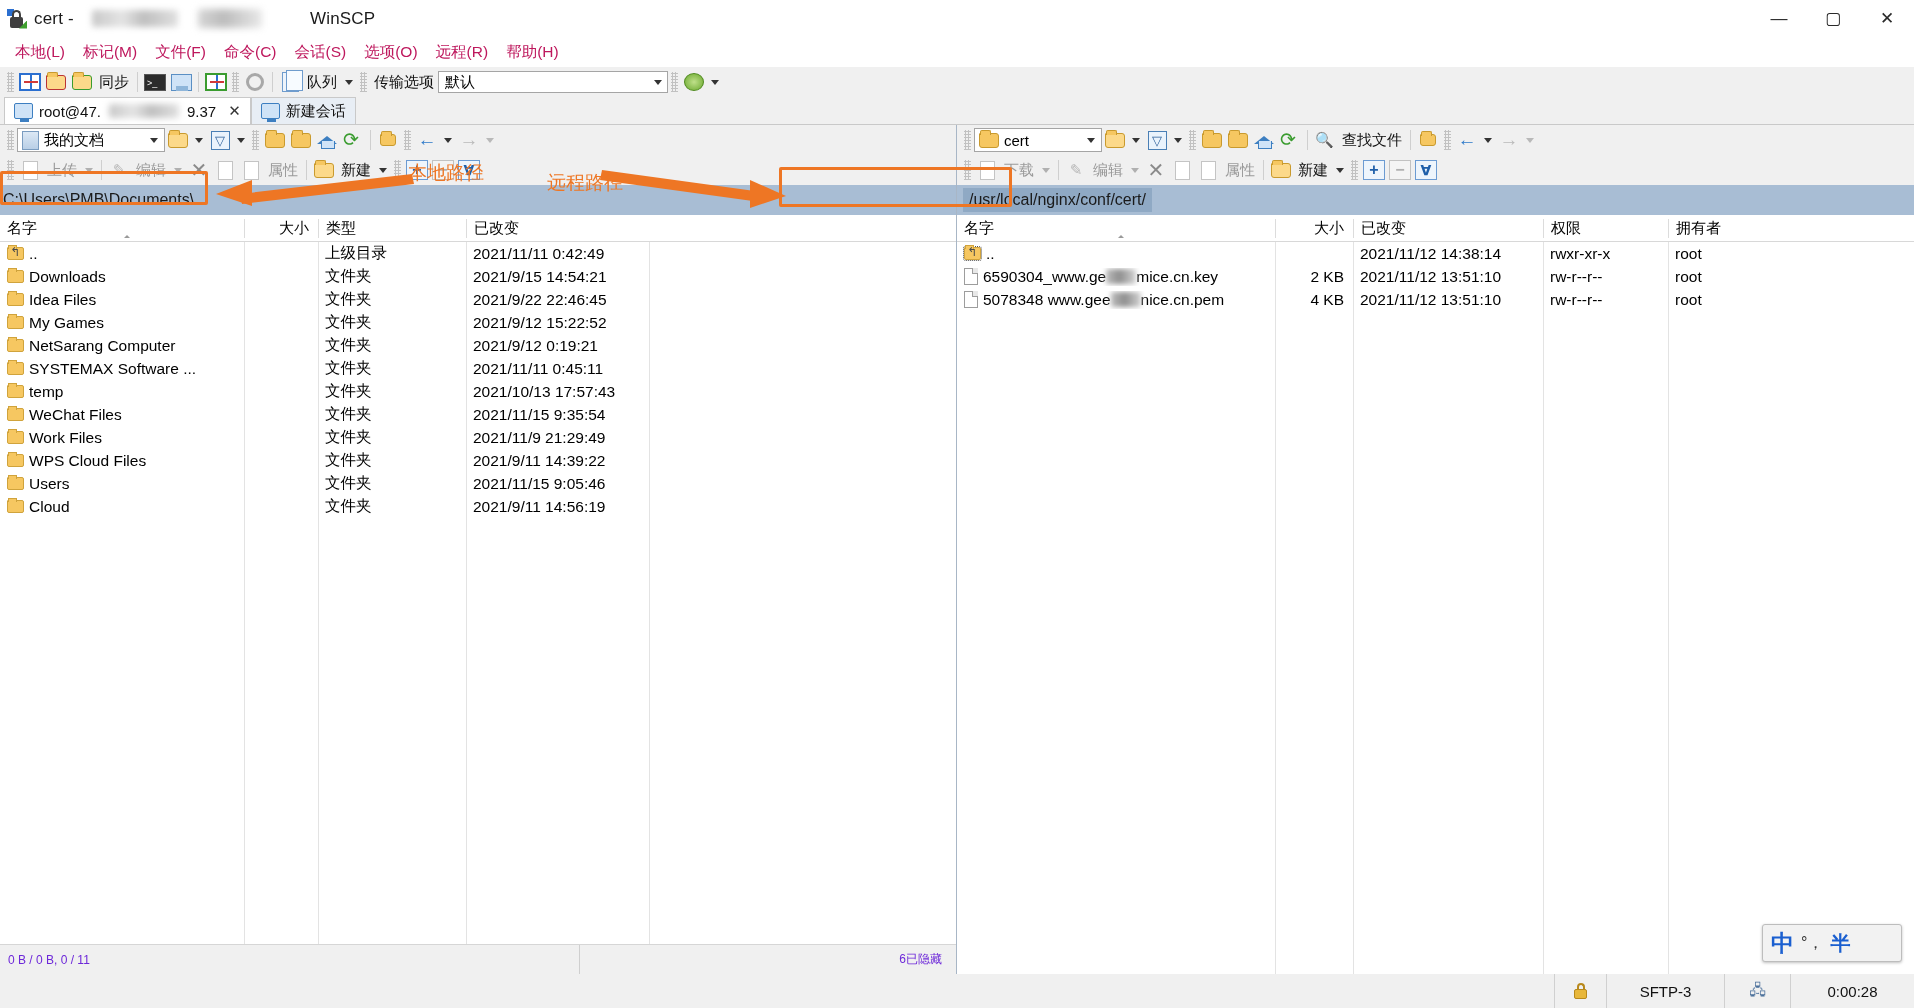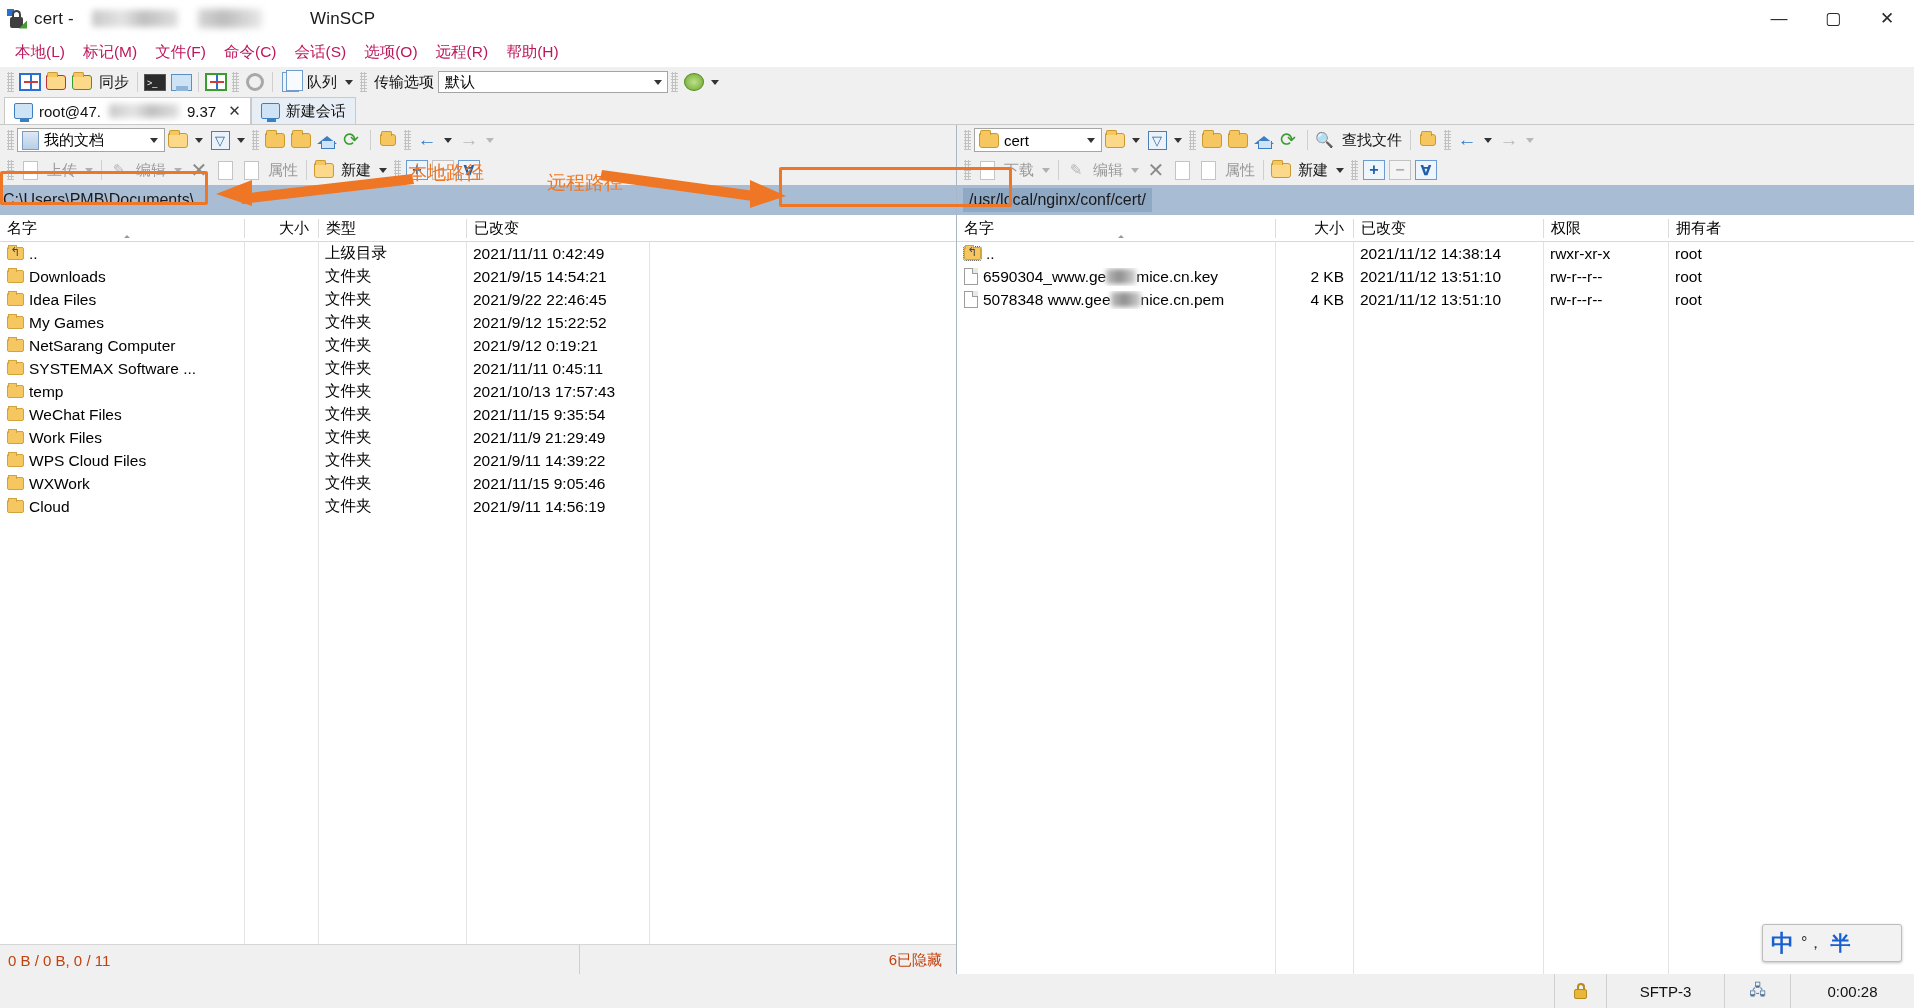--- a/index.html
+++ b/index.html
@@ -119,21 +119,21 @@
   .updir:after { content:"↰"; position:absolute; left:2px; top:-3px; font-size:12px; color:#4a4a4a; }
   .file-sm { width:14px;height:17px;background:#fff;border:1px solid #9d9d9d; flex:none; position:relative; }
   .file-sm:after { content:""; position:absolute; right:-1px;top:-1px;width:5px;height:5px;background:#e8e8e8;border-left:1px solid #9d9d9d;border-bottom:1px solid #9d9d9d; }
   .dotsel { outline:1px dotted #555; }
 
   .blurchip { display:inline-block; height:15px; vertical-align:middle;
     background:linear-gradient(90deg,#bdbdbd,#8e8e8e 45%,#d3d3d3);
     filter:blur(2.4px); border-radius:1px; }
 
   
-  .statusrow { height:30px; background:#f0f0f0; display:flex; flex:none; font-size:15px; color:#c2410c; border-top:1px solid #d6d6d6; }
+  .statusrow { height:30px; background:#f0f0f0; display:flex; align-items:center; flex:none; font-size:12px; color:#6d28d9; border-top:1px solid #d6d6d6; }
   .sbox { height:30px; display:flex; align-items:center; padding:0 8px; }
   .sbox.bd { border-right:1px solid #cfcfcf; }
   .footer { height:34px; background:#f0f0f0; display:flex; align-items:center; flex:none; font-size:15px; color:#111; }
   .fspacer { flex:1 1 auto; }
   .fcellbox { height:34px; display:flex; align-items:center; justify-content:center; border-left:1px solid #d0d0d0; padding:0 12px; }
   .lock-s { position:relative; width:15px; height:16px; }
   .lock-s .b { position:absolute;left:1px;top:6px;width:13px;height:10px;background:#e8b73a;border:1px solid #b8891c;border-radius:2px; }
   .lock-s .s { position:absolute;left:3.5px;top:0px;width:8px;height:8px;border:2px solid #b8891c;border-bottom:none;border-radius:4px 4px 0 0; }
 
   
@@ -443,21 +443,21 @@
                 <span class="folder-sm"></span>
                 <span>WPS Cloud Files</span>
               </div>
               <div class="fcell r" style="width: 74px;"></div>
               <div class="fcell" style="width: 148px;">文件夹</div>
               <div class="fcell" style="width: 183px;">2021/9/11  14:39:22</div>
             </div>
             <div class="frow">
               <div class="fcell" style="width: 244px;">
                 <span class="folder-sm"></span>
-                <span>WXWork</span>
+                <span>Users</span>
               </div>
               <div class="fcell r" style="width: 74px;"></div>
               <div class="fcell" style="width: 148px;">文件夹</div>
               <div class="fcell" style="width: 183px;">2021/11/15  9:05:46</div>
             </div>
             <div class="frow">
               <div class="fcell" style="width: 244px;">
                 <span class="folder-sm"></span>
                 <span>Cloud</span>
               </div>

